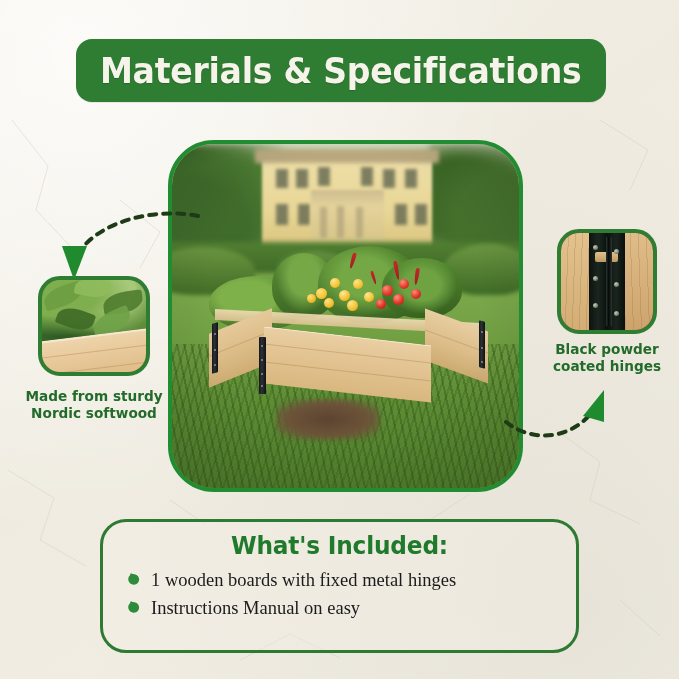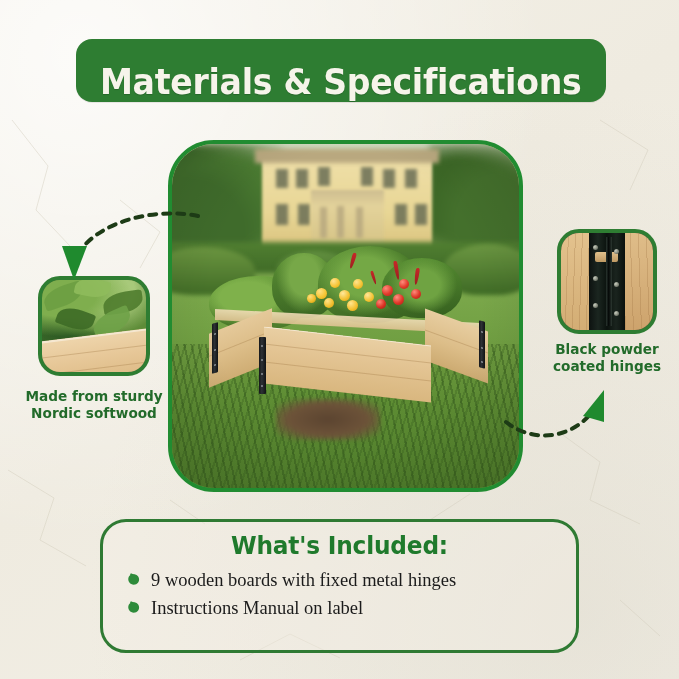--- a/index.html
+++ b/index.html
@@ -25,21 +25,21 @@
   }
   .cracks { position: absolute; inset: 0; pointer-events: none; opacity: .5; }
 
   
   .title-banner {
     position: absolute;
     left: 76px; top: 39px;
     width: 530px; height: 63px;
     background: #2e7d32;
     border-radius: 16px;
-    display: flex; align-items: flex-end; justify-content: center;
+    display: flex; align-items: center; justify-content: center;
     box-shadow: 0 1px 0 rgba(0,0,0,.08);
   }
   .title-banner .title-text {
     color: #f6f4ea;
     font-family: "DejaVu Sans", sans-serif;
     font-weight: bold;
     font-size: 36px;
     letter-spacing: -0.3px;
     transform: scaleX(.92);
     white-space: nowrap;
@@ -495,26 +495,26 @@
 
   <div class="included-box">
     <div class="included-title">What's Included:</div>
     <ul class="included-list">
       <li>
         <span class="bullet-leaf">
           <svg width="14" height="16" viewBox="0 0 14 16">
             <path d="M5.6 2.0 C4.2 1.1 2.6 1.6 3.3 3.0 C1.0 4.6 0.6 8.0 2.4 10.6 C4.2 13.2 9.0 13.4 11.0 10.8 C13.0 8.2 12.2 4.4 9.6 3.0 C8.4 2.3 6.8 2.0 5.6 2.0 Z" fill="#2e8b3a"></path>
           </svg>
         </span>
-        <span>9 wooden boards with fixed metal hinges</span>
+        <span>1 wooden boards with fixed metal hinges</span>
       </li>
       <li>
         <span class="bullet-leaf">
           <svg width="14" height="16" viewBox="0 0 14 16">
             <path d="M5.6 2.0 C4.2 1.1 2.6 1.6 3.3 3.0 C1.0 4.6 0.6 8.0 2.4 10.6 C4.2 13.2 9.0 13.4 11.0 10.8 C13.0 8.2 12.2 4.4 9.6 3.0 C8.4 2.3 6.8 2.0 5.6 2.0 Z" fill="#2e8b3a"></path>
           </svg>
         </span>
-        <span>Instructions Manual on label</span>
+        <span>Instructions Manual on easy</span>
       </li>
     </ul>
   </div>
 
 </div>
 
 </body></html>

